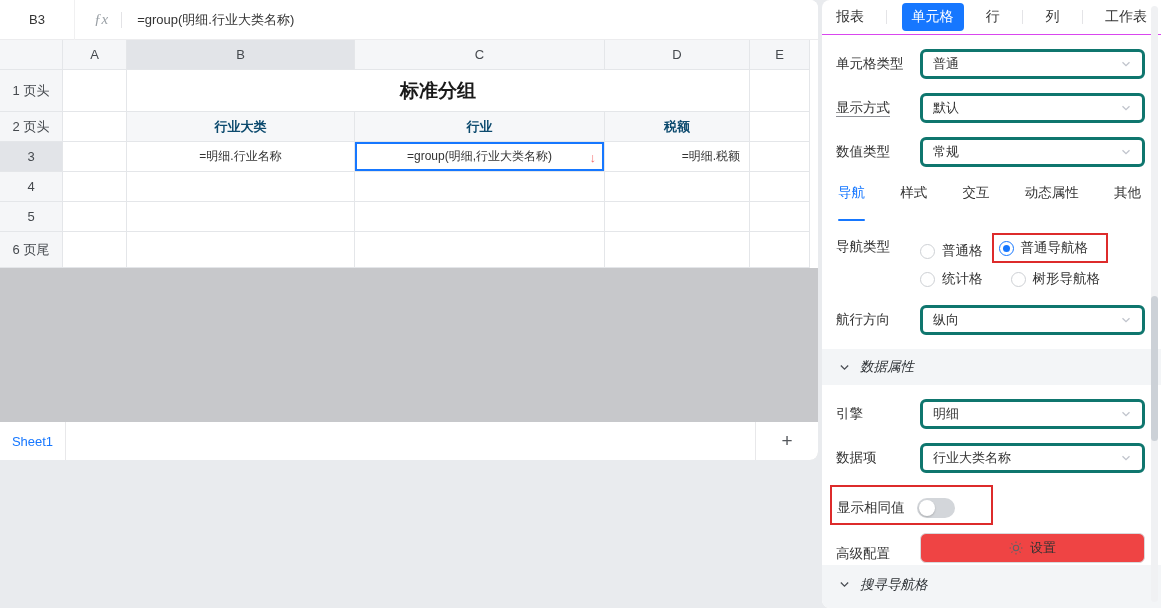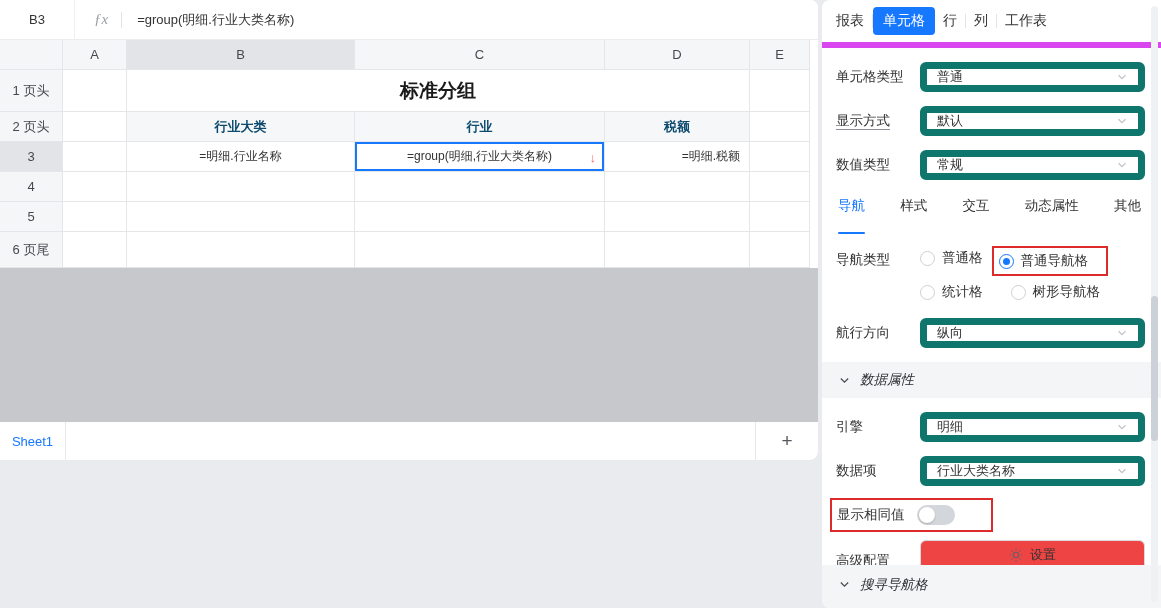--- a/index.html
+++ b/index.html
@@ -43,61 +43,61 @@
     font-size:13px; color:#1677ff; border-right:1px solid #e8e8ea; }
   .sheet-spacer { flex:1; }
   .sheet-sep { width:1px; height:38px; background:#e8e8ea; }
   .add-sheet { width:62px; height:38px; display:flex; align-items:center; justify-content:center;
     font-size:19px; color:#54575c; }
 
   
   .panel { position:absolute; left:822px; top:0; width:339px; height:608px;
     background:#fff; border-radius:8px 0 0 8px; overflow:hidden; }
 
-  .ptabs { height:48px; display:flex; align-items:center; justify-content:flex-start;
-    border-bottom:6px solid #d946ef; padding:0 6px; }
+  .ptabs { height:35px; display:flex; align-items:center; justify-content:space-between;
+    border-bottom:1px solid #d946ef; padding:0 6px; }
   .ptab { font-size:14px; color:#333; padding:5px 8px; white-space:nowrap; }
   .ptab.active { background:#1677ff; color:#fff; border-radius:4px; padding:5px 10px; }
   .ptab-sep { width:1px; height:14px; background:#e4e4e7; }
 
   .field-row { display:flex; align-items:center; margin:14px 16px 0 14px; }
   .field-label { width:84px; flex:none; font-size:13.5px; color:#333; }
   .field-label .u { border-bottom:1px solid #8d9096; padding-bottom:1px; }
-  .select { flex:1; height:30px; border:7px solid #0f766e; border-radius:6px;
+  .select { flex:1; height:30px; border:3px solid #0f766e; border-radius:6px;
     display:flex; align-items:center; justify-content:space-between;
     padding:0 10px; background:#fff; }
   .select-value { font-size:13px; color:#333; }
 
   .subtabs { display:flex; justify-content:space-between; margin:17px 20px 0 16px; }
   .subtab { font-size:13.5px; color:#333; padding-bottom:19px; position:relative; white-space:nowrap; }
   .subtab.active { color:#1677ff; }
   .subtab.active::after { content:""; position:absolute; left:0; right:0; bottom:0;
     height:2px; background:#1677ff; border-radius:1px; }
 
   .navtype-row { display:flex; margin:12px 16px 0 14px; }
   .radio-col { flex:1; display:flex; flex-direction:column; gap:4px; }
-  .radio-line { display:flex; align-items:flex-start; gap:14px; }
+  .radio-line { display:flex; align-items:flex-end; gap:14px; }
   .radio-opt { display:flex; align-items:center; gap:7px; padding:3px 0; }
   .radio { width:15px; height:15px; border-radius:50%; border:1px solid #cdd0d4;
     background:#fff; flex:none; position:relative; }
   .radio.checked { border-color:#1677ff; }
   .radio.checked::after { content:""; position:absolute; left:3px; top:3px;
     width:7px; height:7px; border-radius:50%; background:#1677ff; }
   .radio-label { font-size:13.5px; color:#333; white-space:nowrap; }
   .redbox { border:2px solid #dd2b2b; }
   .redbox-radio { padding:1px 18px 1px 5px; margin-left:-5px; }
 
   .section-band { height:36px; background:#f3f5f7; display:flex; align-items:center;
     padding-left:17px; margin-top:14px;font-style:italic; }
   .section-band.bottom { position:absolute; bottom:0; left:0; right:0; height:43px;
     margin:0; align-items:flex-start; padding-top:11px; }
   .section-title { font-size:13.5px; color:#2b2f33; font-weight:500; margin-left:10px; }
 
   .toggle-redbox { display:flex; align-items:center; margin:12px 16px 0 8px;
-    padding:5px 24px 5px 5px; width:163px; }
+    padding:11px 24px 5px 5px; width:163px; }
   .toggle-label { width:80px; flex:none; font-size:13.5px; color:#333; }
   .toggle { width:38px; height:20px; border-radius:10px; background:#d3d6da; position:relative; }
   .toggle-knob { position:absolute; left:2px; top:2px; width:16px; height:16px;
     border-radius:50%; background:#fff; box-shadow:0 1px 2px rgba(0,0,0,.2); }
 
   .settings-btn { flex:1; height:30px; border:1px solid #d9d9dc; border-radius:6px;
     display:flex; align-items:center; justify-content:center; gap:7px;
     background:#ef4444; font-size:13px; color:#333; }
 
   .scrollbar-track { position:absolute; right:3px; top:6px; width:7px; height:596px;

